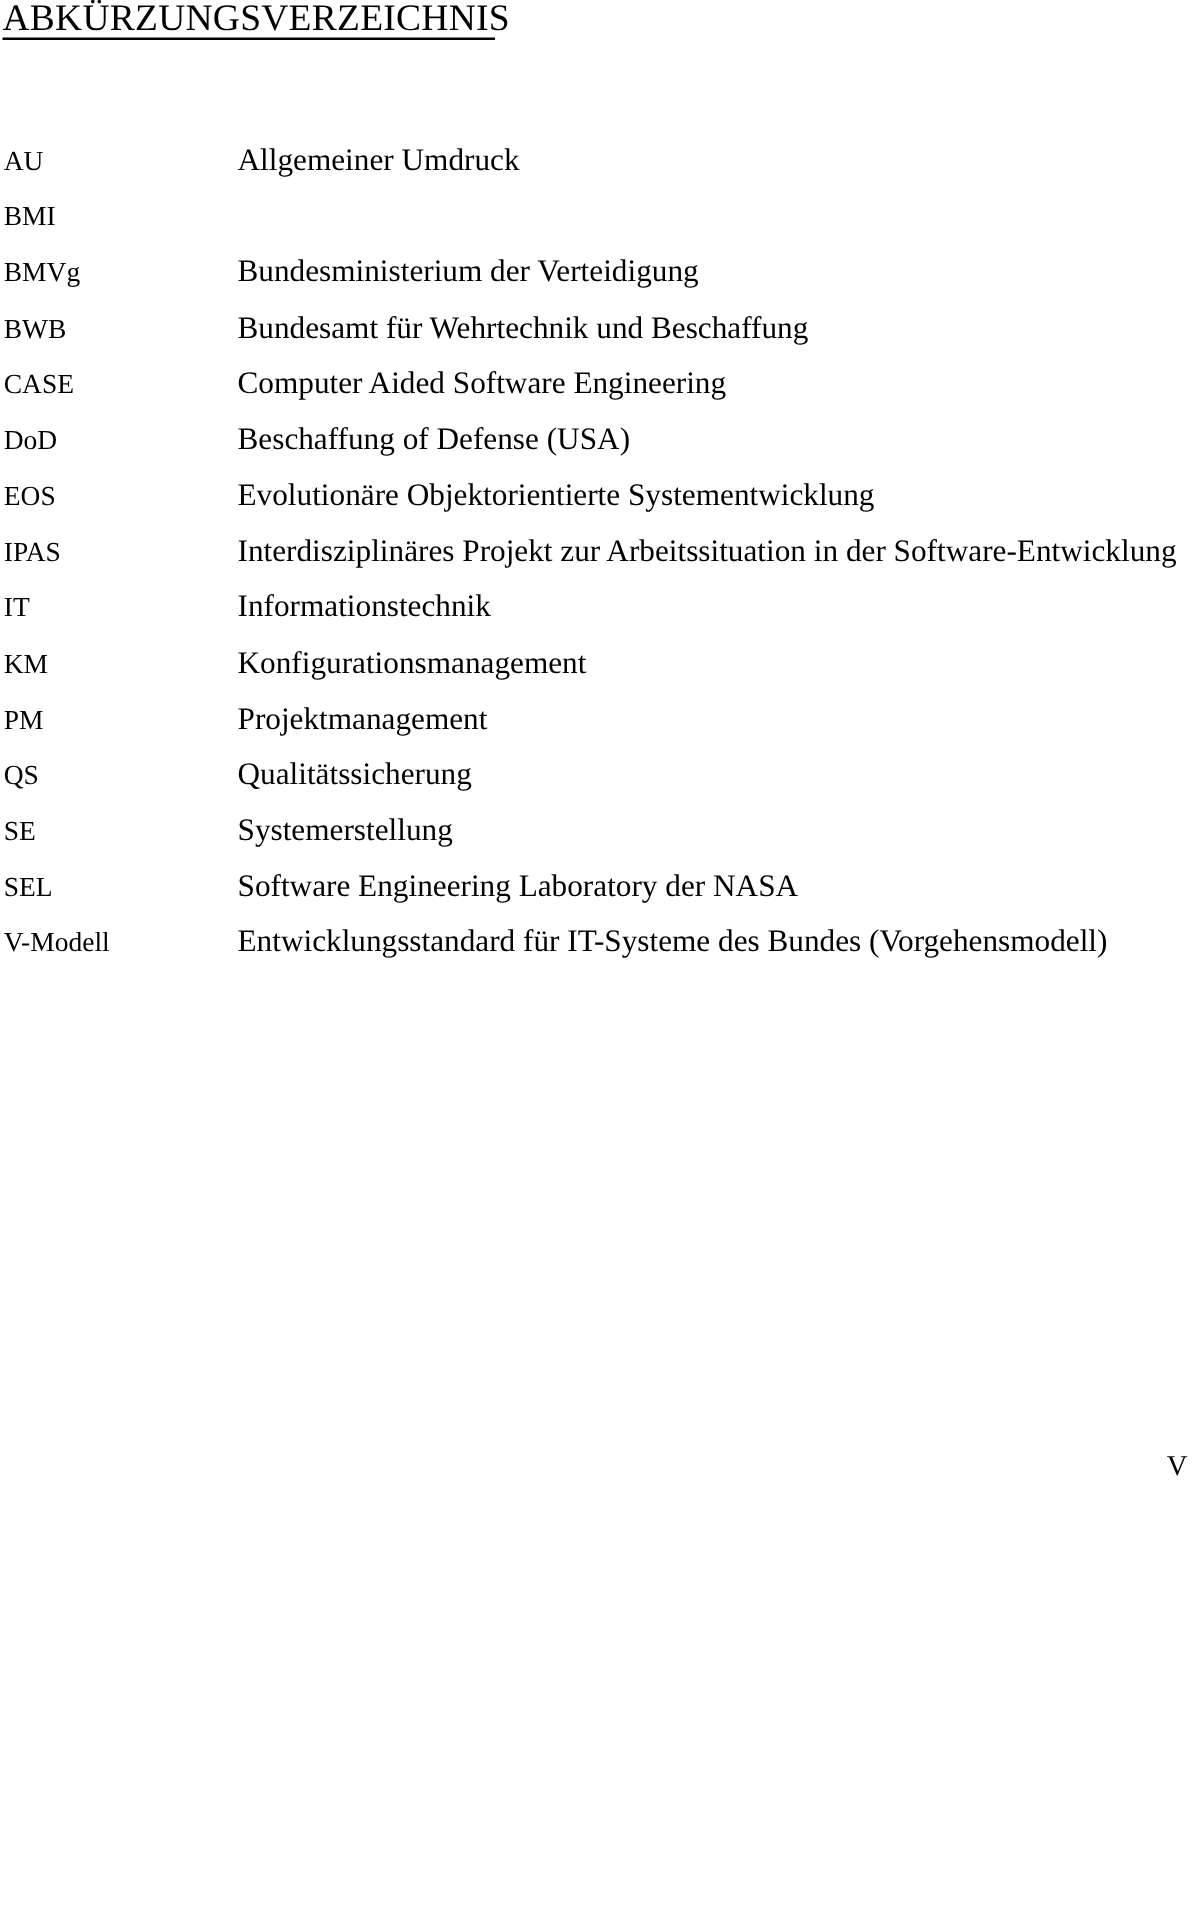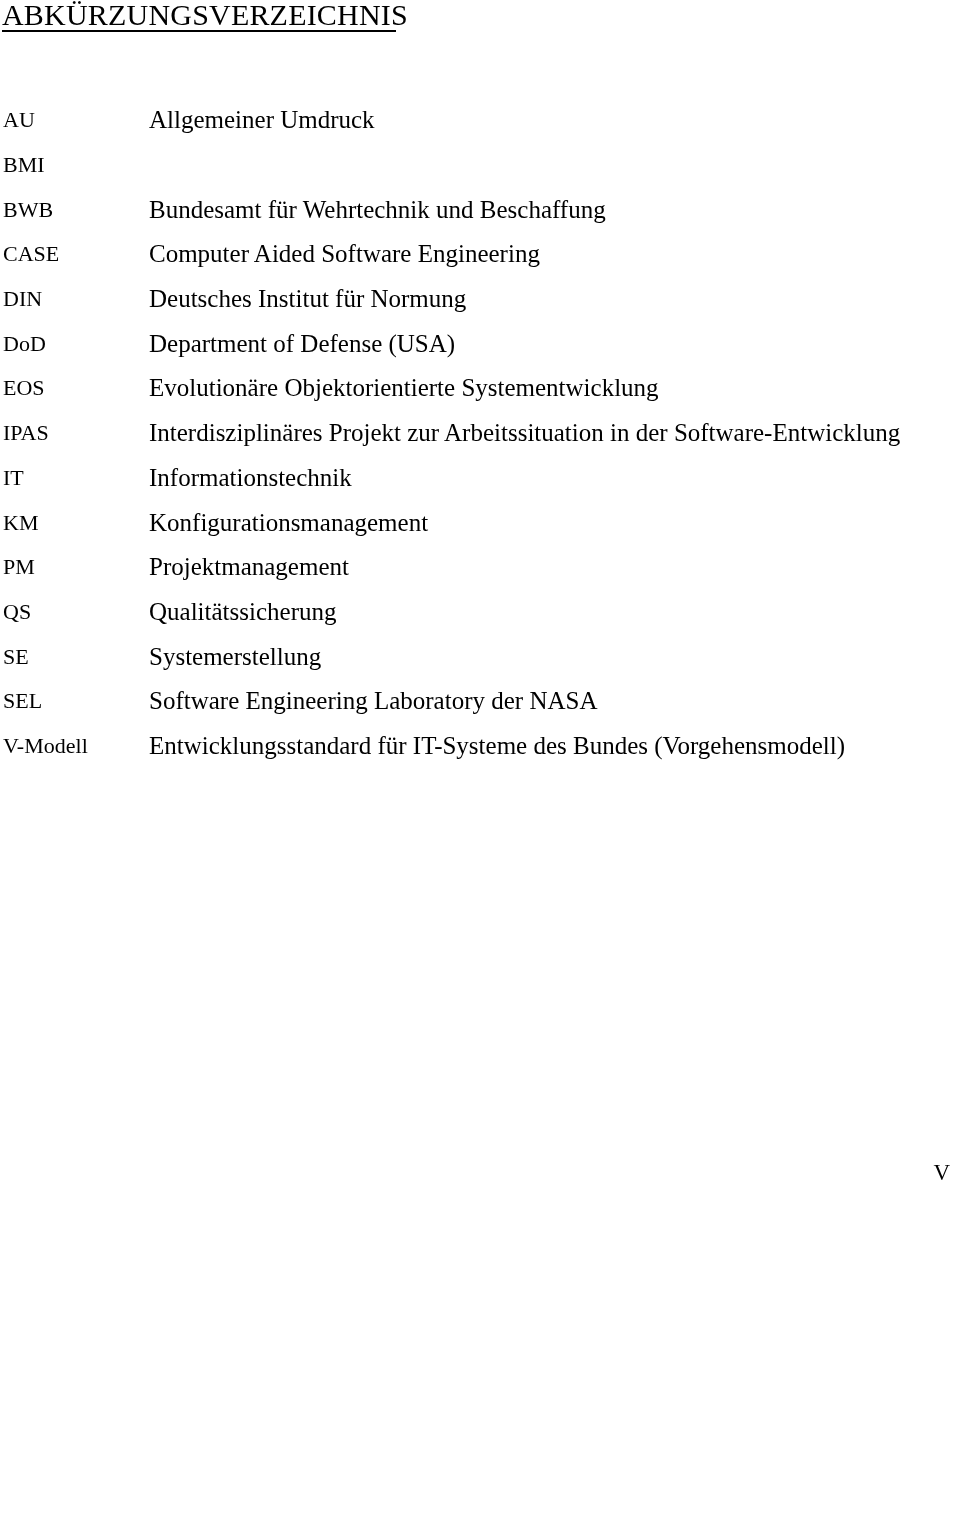--- a/index.html
+++ b/index.html
@@ -53,23 +53,24 @@
   
   .abbr-list {
     position: absolute;
     left: 0;
     top: 98px;
     width: 960px;
   }
 
   .abbr-row {
     display: flex;
-    align-items: center;
+    align-items: flex-end;
     height: 44.7px;
     line-height: 28px;
+    gap: 41px;
   }
 
   .abbr-term {
     flex: 0 0 auto;
     width: 149px;
     padding-left: 3px;
     box-sizing: border-box;
     font-size: 22px;
     white-space: nowrap;
   }
@@ -100,34 +101,34 @@
 
   <div class="abbr-list">
       <div class="abbr-row">
         <div class="abbr-term">AU</div>
         <div class="abbr-def">Allgemeiner Umdruck</div>
       </div>
       <div class="abbr-row">
         <div class="abbr-term">BMI</div>
       </div>
       <div class="abbr-row">
+        <div class="abbr-term">BMVg</div>
+        <div class="abbr-def">Bundesministerium der Verteidigung</div>
+      </div>
+      <div class="abbr-row">
         <div class="abbr-term">BWB</div>
         <div class="abbr-def">Bundesamt für Wehrtechnik und Beschaffung</div>
       </div>
       <div class="abbr-row">
         <div class="abbr-term">CASE</div>
         <div class="abbr-def">Computer Aided Software Engineering</div>
       </div>
       <div class="abbr-row">
-        <div class="abbr-term">DIN</div>
-        <div class="abbr-def">Deutsches Institut für Normung</div>
-      </div>
-      <div class="abbr-row">
         <div class="abbr-term">DoD</div>
-        <div class="abbr-def">Department of Defense (USA)</div>
+        <div class="abbr-def">Beschaffung of Defense (USA)</div>
       </div>
       <div class="abbr-row">
         <div class="abbr-term">EOS</div>
         <div class="abbr-def">Evolutionäre Objektorientierte Systementwicklung</div>
       </div>
       <div class="abbr-row">
         <div class="abbr-term">IPAS</div>
         <div class="abbr-def">Interdisziplinäres Projekt zur Arbeitssituation in der Software-Entwicklung</div>
       </div>
       <div class="abbr-row">

